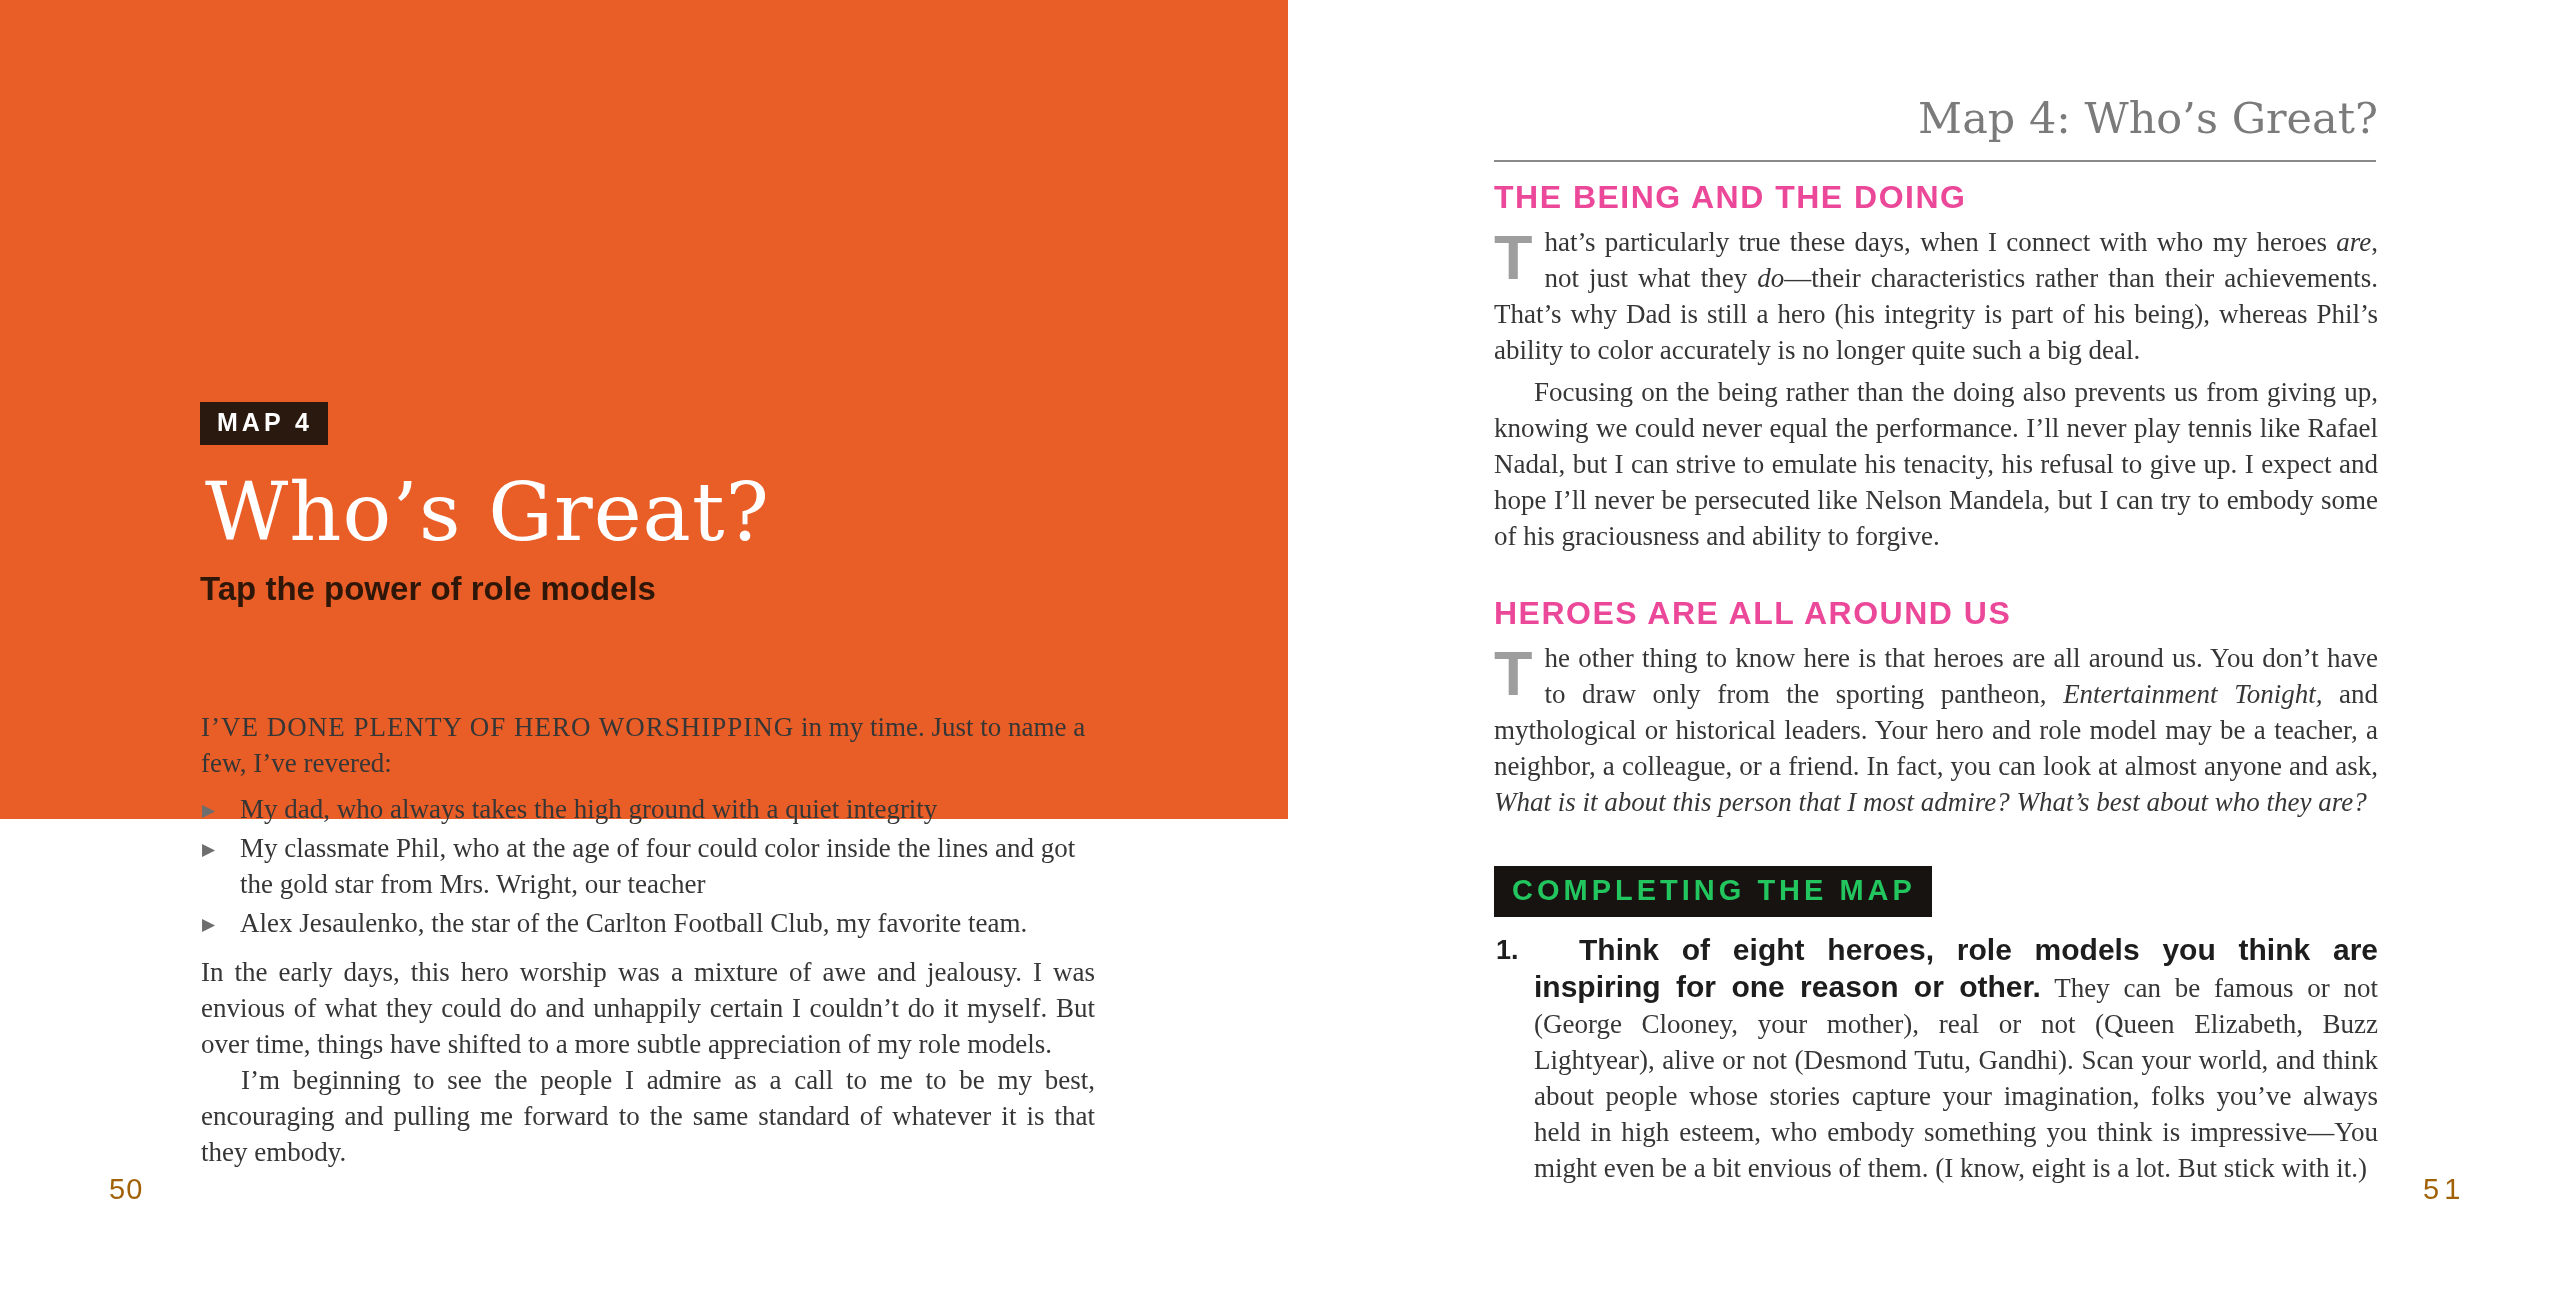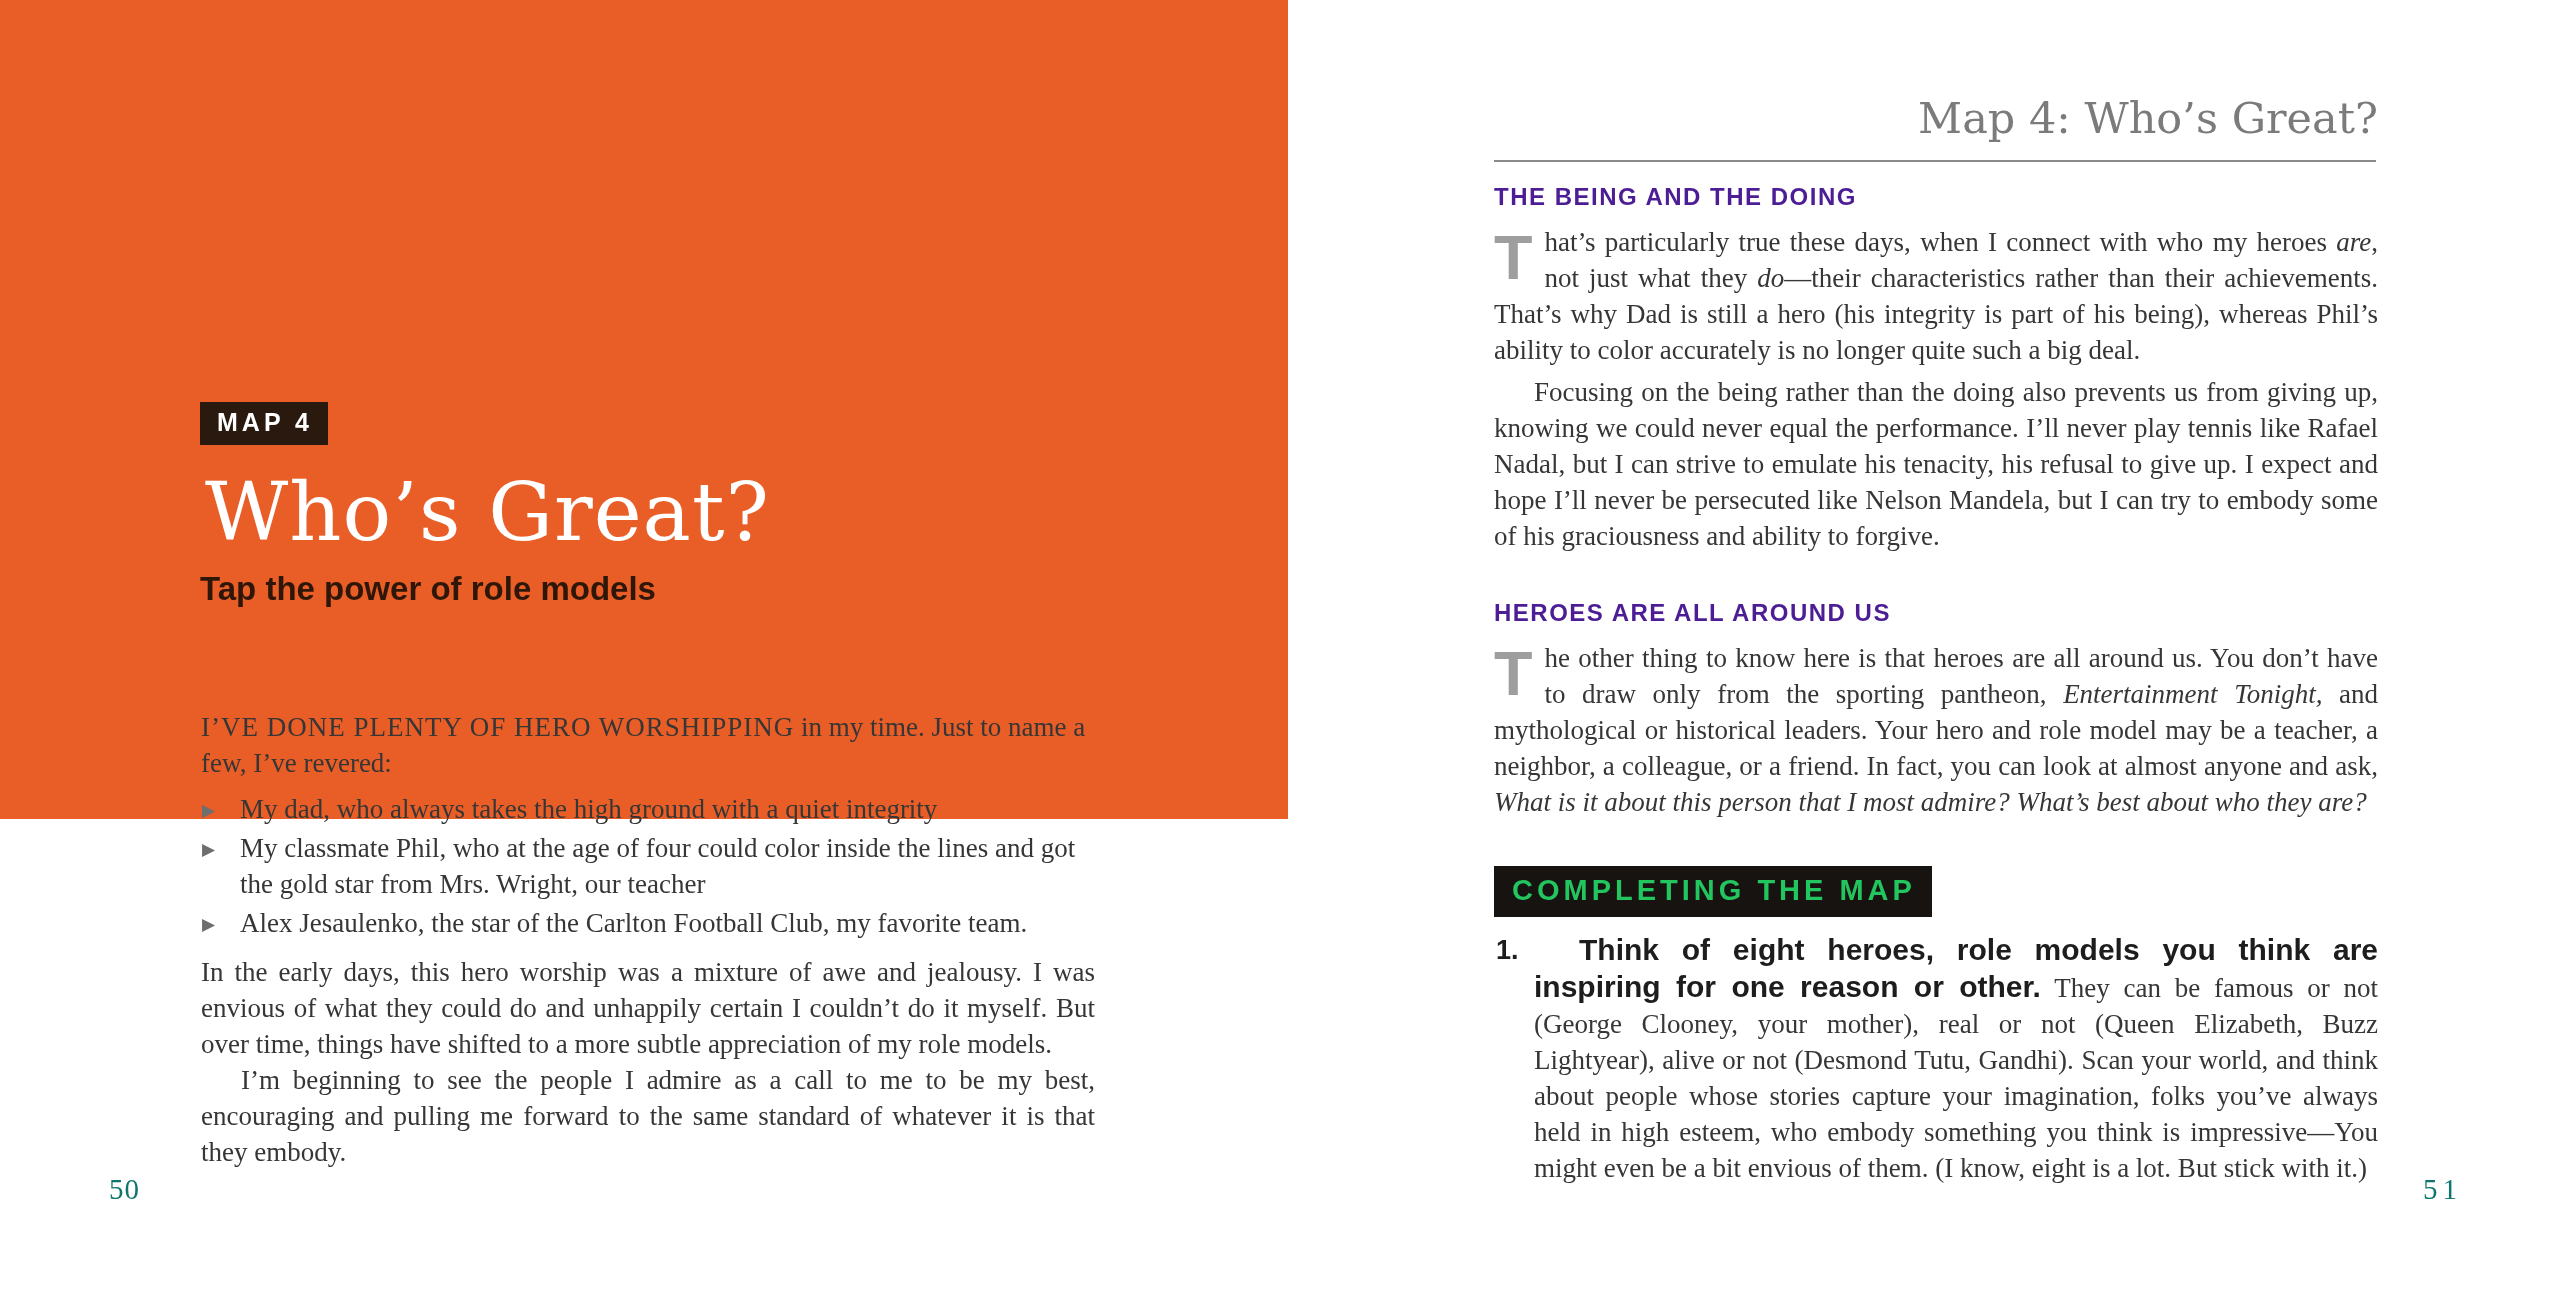--- a/index.html
+++ b/index.html
@@ -48,22 +48,22 @@
   }
   .bullet-marker{
     position:absolute;left:1px;top:1px;
     color:#6E6E6E;font-size:17px;
     font-family:"DejaVu Sans", sans-serif;
   }
   .body-p{margin:13px 0 0 0;text-align:justify;}
   .body-p.no-gap{margin-top:0;text-indent:40px;}
   .folio{
     position:absolute;
-    font-family:Liberation Serif, serif;
-    color:#0f766e;font-size:29px;
+    font-family:Liberation Sans, sans-serif;
+    color:#a16207;font-size:29px;
   }
   .folio-left{left:109px;top:1173px;letter-spacing:1px;}
   .folio-right{left:2423px;top:1173px;letter-spacing:5px;}
   
   .running-head{
     position:absolute;left:1494px;top:93px;width:884px;
     text-align:right;margin:0;
     font-family:"DejaVu Serif", serif;
     color:#7B7B7B;font-size:43px;line-height:1.2;
   }
@@ -71,22 +71,22 @@
     position:absolute;left:1494px;top:160px;width:882px;height:2px;
     background:#8A8A8A;border:0;margin:0;
   }
   .right-col{
     position:absolute;left:1494px;top:182px;width:884px;
     font-size:27px;line-height:36px;
   }
   .sec-heading{
     margin:0 0 12px 0;
     font-family:"Liberation Sans", sans-serif;
-    font-weight:bold;color:#4c1d95;
-    font-size:24px;letter-spacing:1.5px;line-height:30px;
+    font-weight:bold;color:#ec4899;
+    font-size:32px;letter-spacing:1.5px;line-height:30px;
   }
   .sec-heading.second{margin-top:44px;}
   .rp{margin:0;text-align:justify;}
   .rp.indent{text-indent:40px;margin-top:6px;}
   .dropcap{
     float:left;
     font-family:"Liberation Sans", sans-serif;
     font-weight:bold;color:#9E9E9E;
     font-size:63px;line-height:54px;
     margin:6px 12px 0 0;

